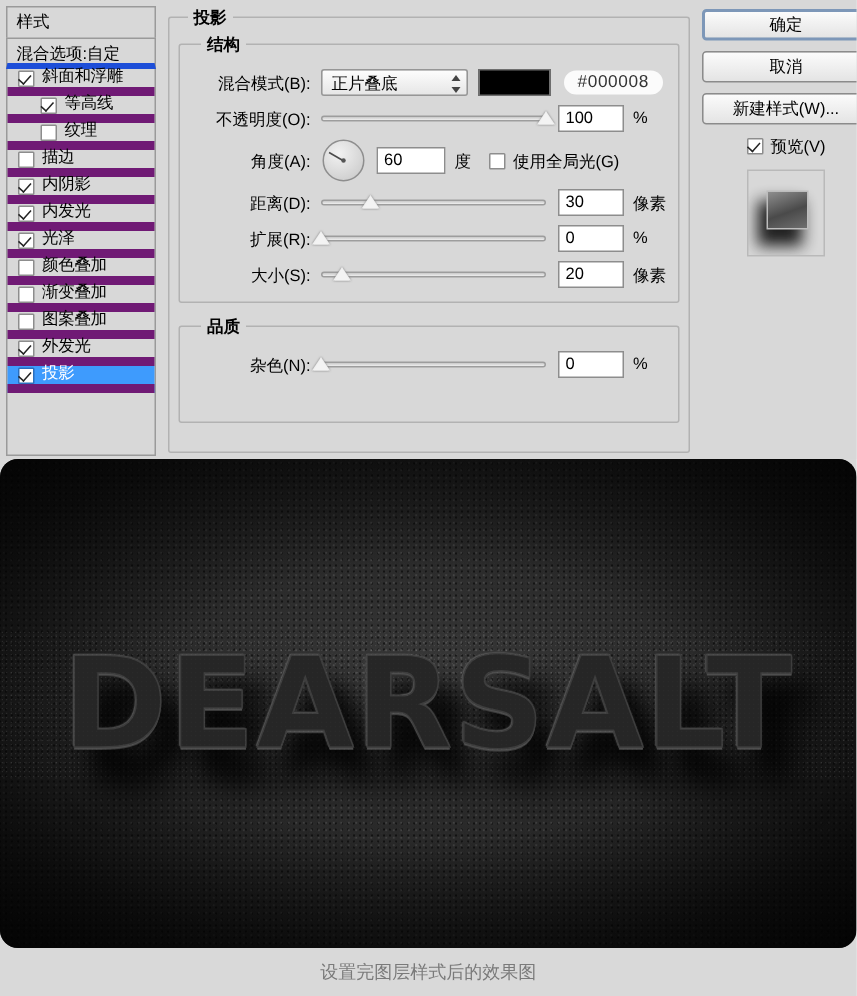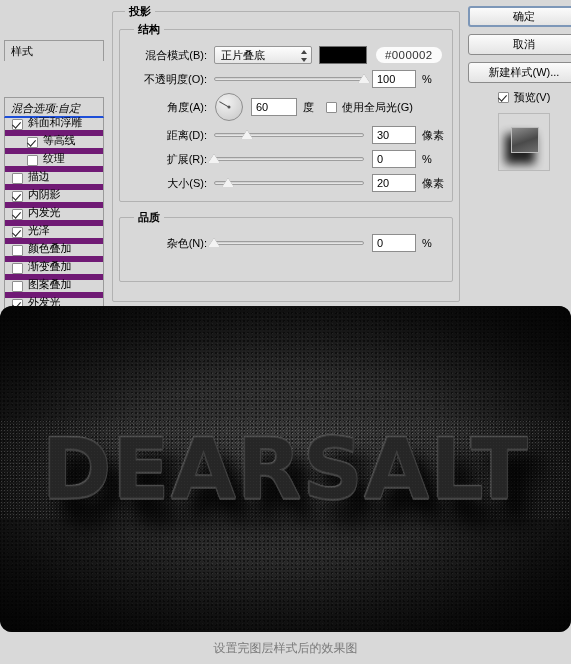--- a/index.html
+++ b/index.html
@@ -20,23 +20,23 @@
     background:#d8d8d8;
     display:flex;
     padding:4px 4px 0 4px;
   }
 
   
   #sidebar { width:100px; flex:0 0 100px; }
   .side-head {
     border:1px solid #9a9a9a; border-bottom:none;
     background:#d8d8d8;
-    padding:3px 6px; height:21px; line-height:15px;margin-top:36px;
-  }
-  .side-head.sub { border-bottom:2px solid #1d4ed8;font-style:italic; }
+    padding:3px 6px; height:21px; line-height:15px;
+  }
+  .side-head.sub { border-bottom:4px solid #1d4ed8; }
   .side-list {
     border:1px solid #9a9a9a; border-top:none;
     background:#d8d8d8;
     height:258px;
   }
   .side-item {
     height:18px; display:flex; align-items:flex-end;
     padding-left:7px; gap:5px;
     border-bottom:6px solid #701a75;
   }
@@ -319,21 +319,21 @@
         <div class="row">
           <span class="lbl">混合模式(B):</span>
           <div class="sel-box">
             <span>正片叠底</span>
             <span class="sel-arrows">
                 <i class="up"></i>
                 <i class="dn"></i>
               </span>
           </div>
           <div class="swatch" id="swatch" style="background: rgb(0, 0, 0);"></div>
-          <span class="hexpill">#000002</span>
+          <span class="hexpill">#000008</span>
         </div>
 
         <div class="row">
           <span class="lbl">不透明度(O):</span>
           <div class="slider" style="width:150px">
             <div class="track"></div>
             <div class="thumb" id="th-op" style="left: calc(100% - 6px);"></div>
           </div>
           <div class="numbox">100</div>
           <span class="unit">%</span>

